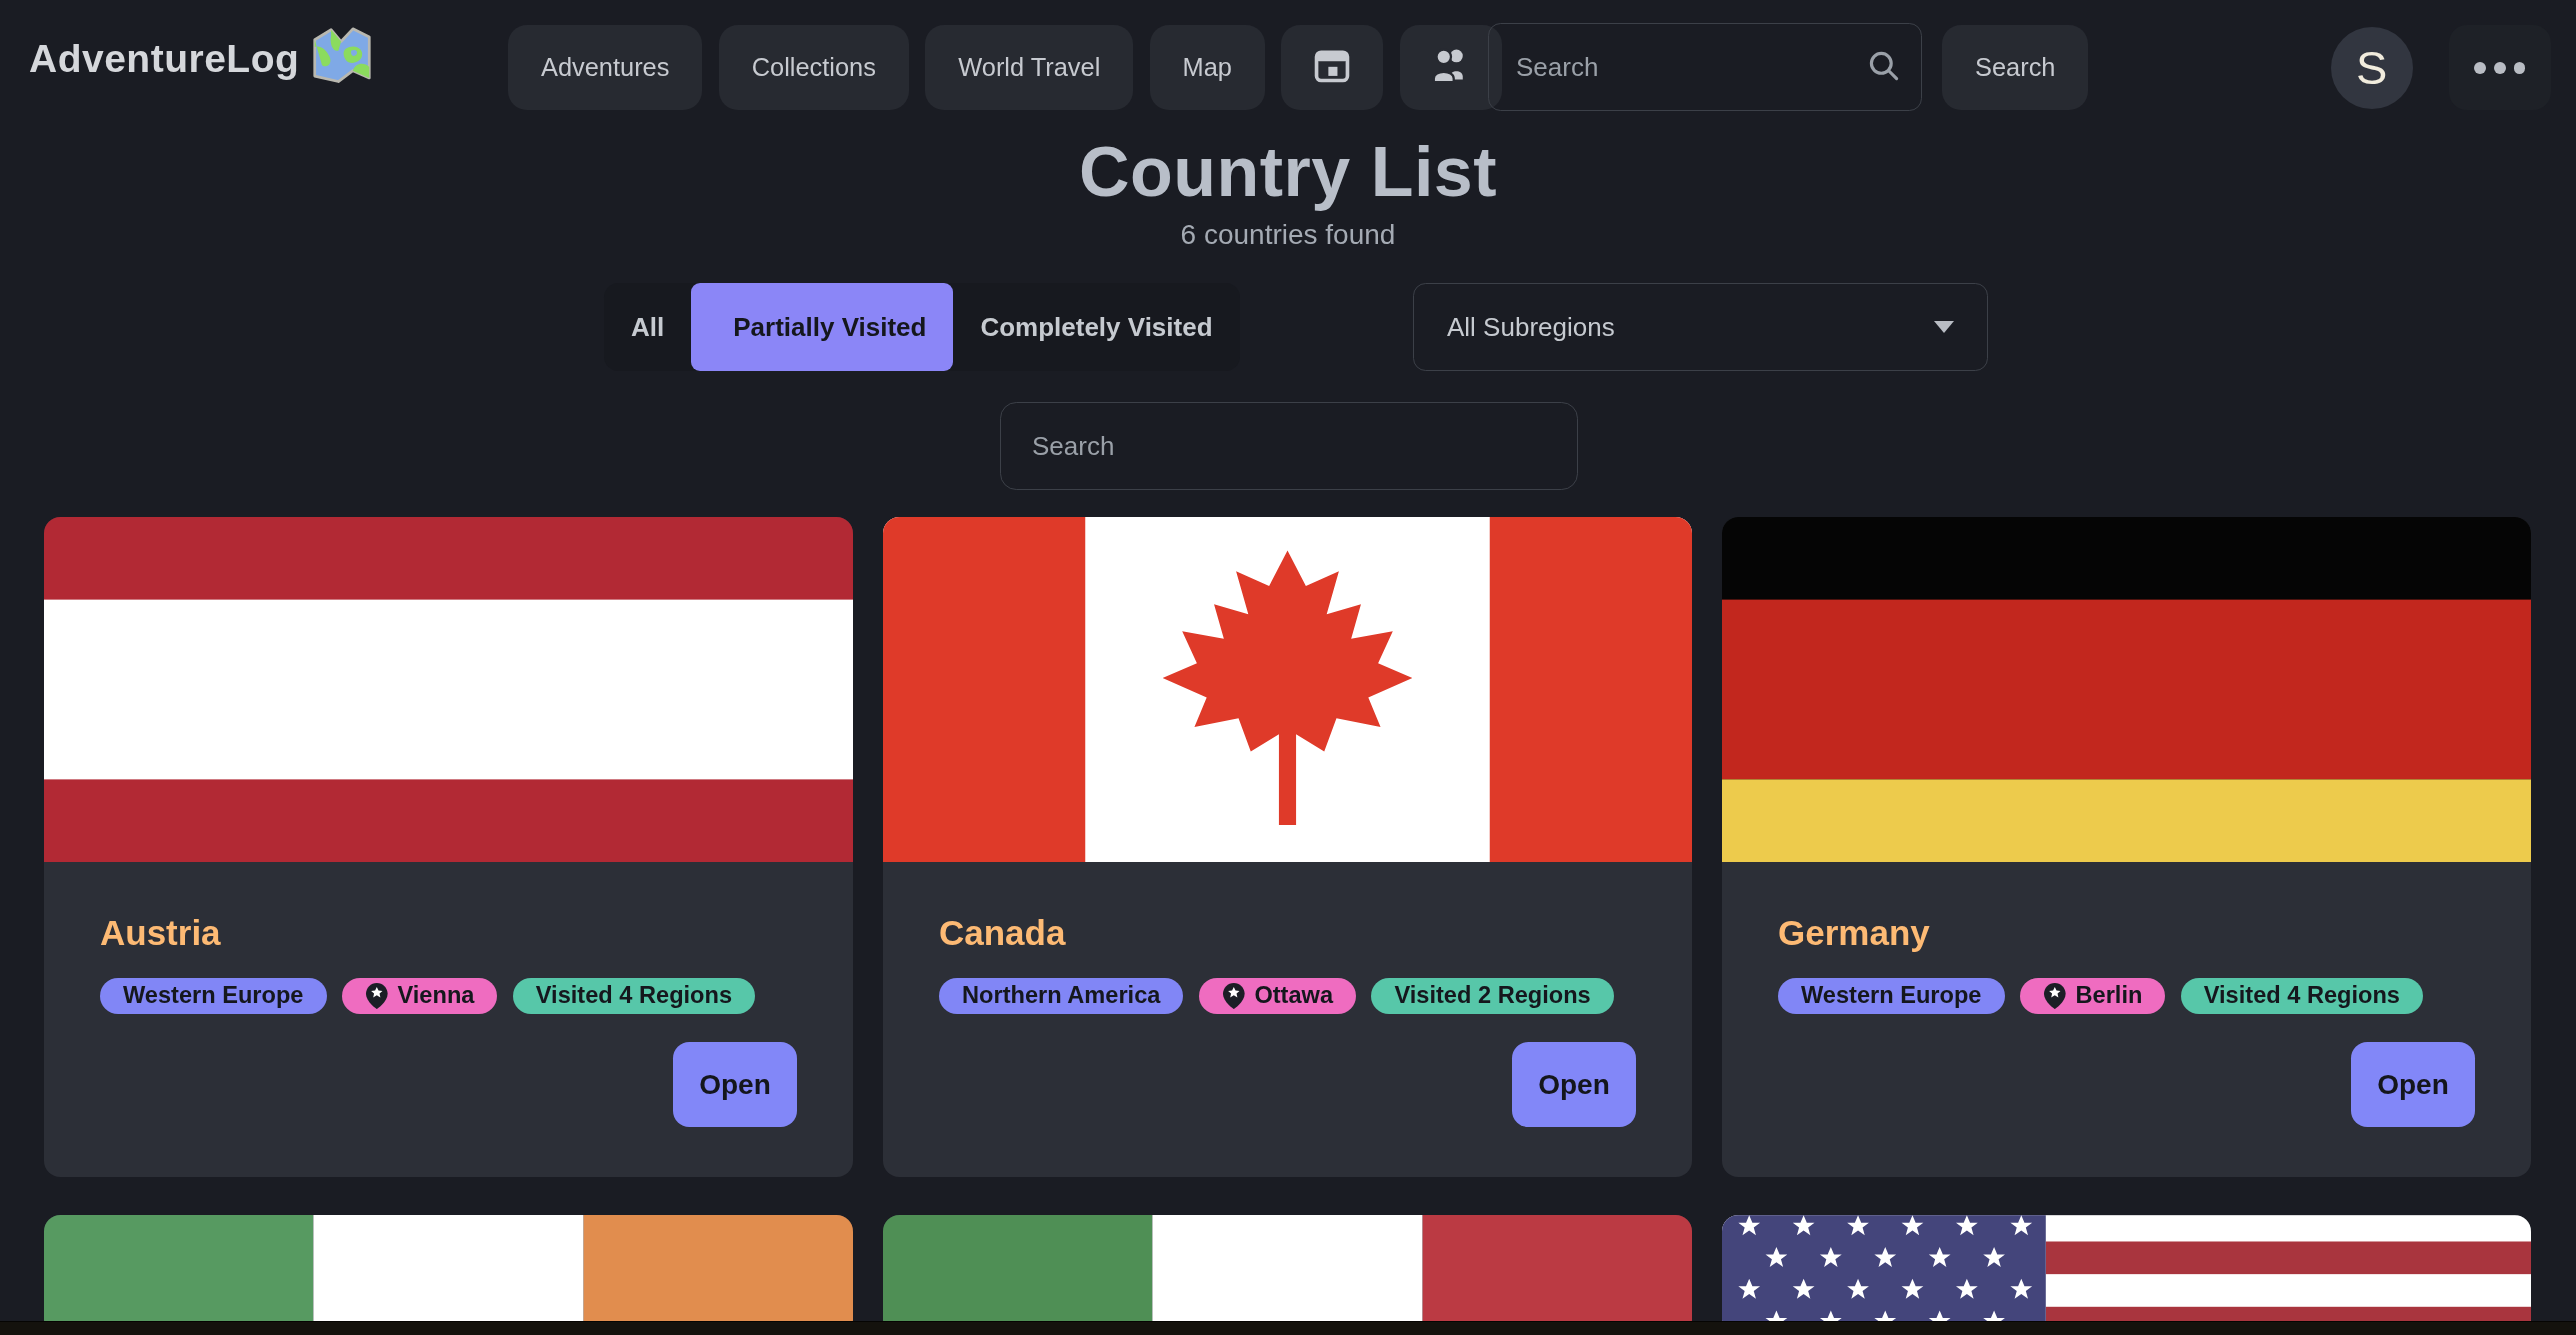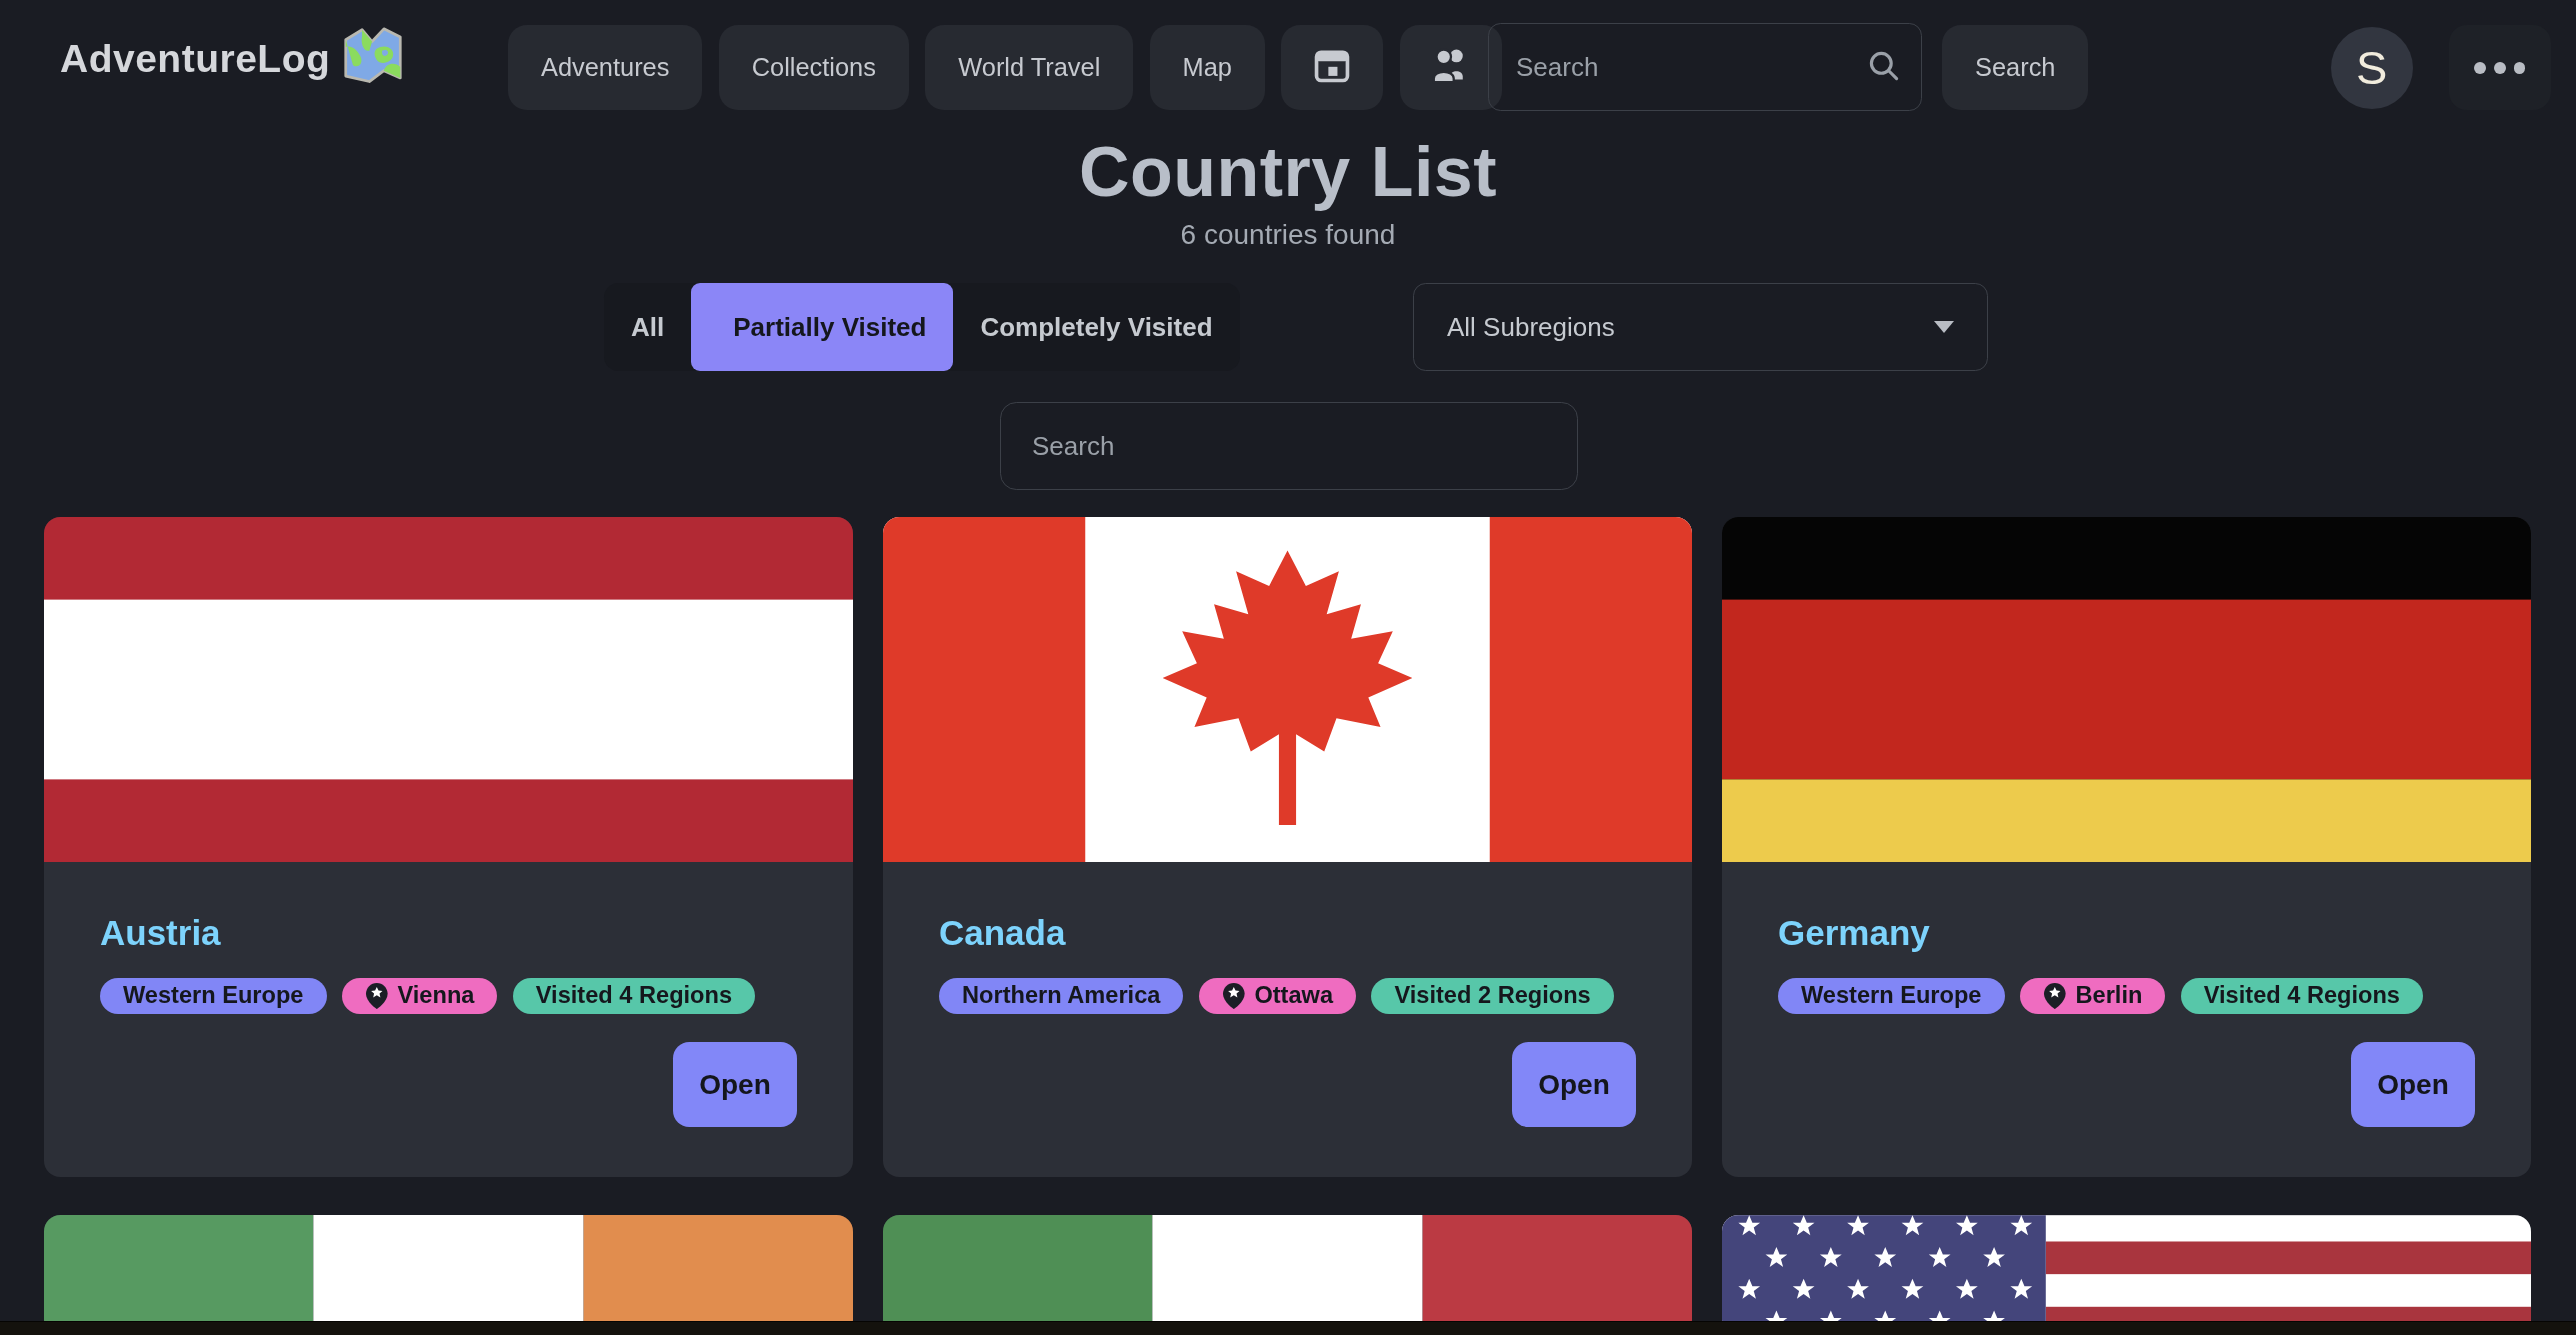--- a/index.html
+++ b/index.html
@@ -6,21 +6,21 @@
   html,body { width:2576px; height:1335px; }
   body {
     background:#1a1c23;
     font-family:"Liberation Sans", sans-serif;
     color:#c7cad0;
     position:relative;
     overflow:hidden;
   }
   
   .nav { position:absolute; top:0; left:0; width:100%; height:136px; }
-  .nav-logo { position:absolute; left:60px; top:27px; display:flex; align-items:center; gap:12px; }
+  .nav-logo { position:absolute; left:29px; top:27px; display:flex; align-items:center; gap:12px; }
   .nav-logo .brand-text { font-size:39px; font-weight:700; color:#d5d7db; letter-spacing:0.5px; }
   .nav-menu { position:absolute; left:508px; top:25.4px; display:flex; gap:16.3px; }
   .nav-btn {
     height:85px; padding:0 33px; background:#272a31; border:none; border-radius:19px;
     color:#c7cad0; font-size:25.4px; font-family:inherit; display:flex; align-items:center; justify-content:center;
     cursor:pointer;
   }
   .nav-btn.icon-only { width:102px; padding:0; }
   .nav-search { position:absolute; left:1488px; top:23px; display:flex; gap:20px; align-items:center; }
   .search-wrap { position:relative; }
@@ -68,21 +68,21 @@
   
   .cards-row1, .cards-row2 { position:absolute; left:44px; display:grid; grid-template-columns:repeat(3,809px); column-gap:30px; }
   .cards-row1 { top:517px; }
   .cards-row2 { top:1215px; }
   .card { width:809px; background:#2c2f37; border-radius:16.3px; overflow:hidden; }
   .cards-row1 .card { height:660px; }
   .cards-row2 .card { height:121px; }
   .flag { width:809px; height:345px; display:block; }
   .flag-partial { width:809px; height:121px; display:block; }
   .card-body { height:316px; padding:51px 56px 51px 56px; display:flex; flex-direction:column; }
-  .country-name { font-size:35px; font-weight:700; color:#7dd3fc; }
+  .country-name { font-size:35px; font-weight:700; color:#fdba74; }
   .badge-row { display:flex; gap:15.4px; margin-top:24.5px; }
   .badge {
     height:36px; padding:0 23px; border-radius:22px; display:inline-flex; align-items:center; gap:9px;
     font-size:23.6px; font-weight:600; color:#15171d; white-space:nowrap;
   }
   .badge.region  { background:#8186f6; }
   .badge.capital { background:#ef6cc0; }
   .badge.visited { background:#57c7a9; }
   .open-btn {
     margin-top:auto; align-self:flex-end; width:124px; height:85px; border:none; border-radius:16.3px;

